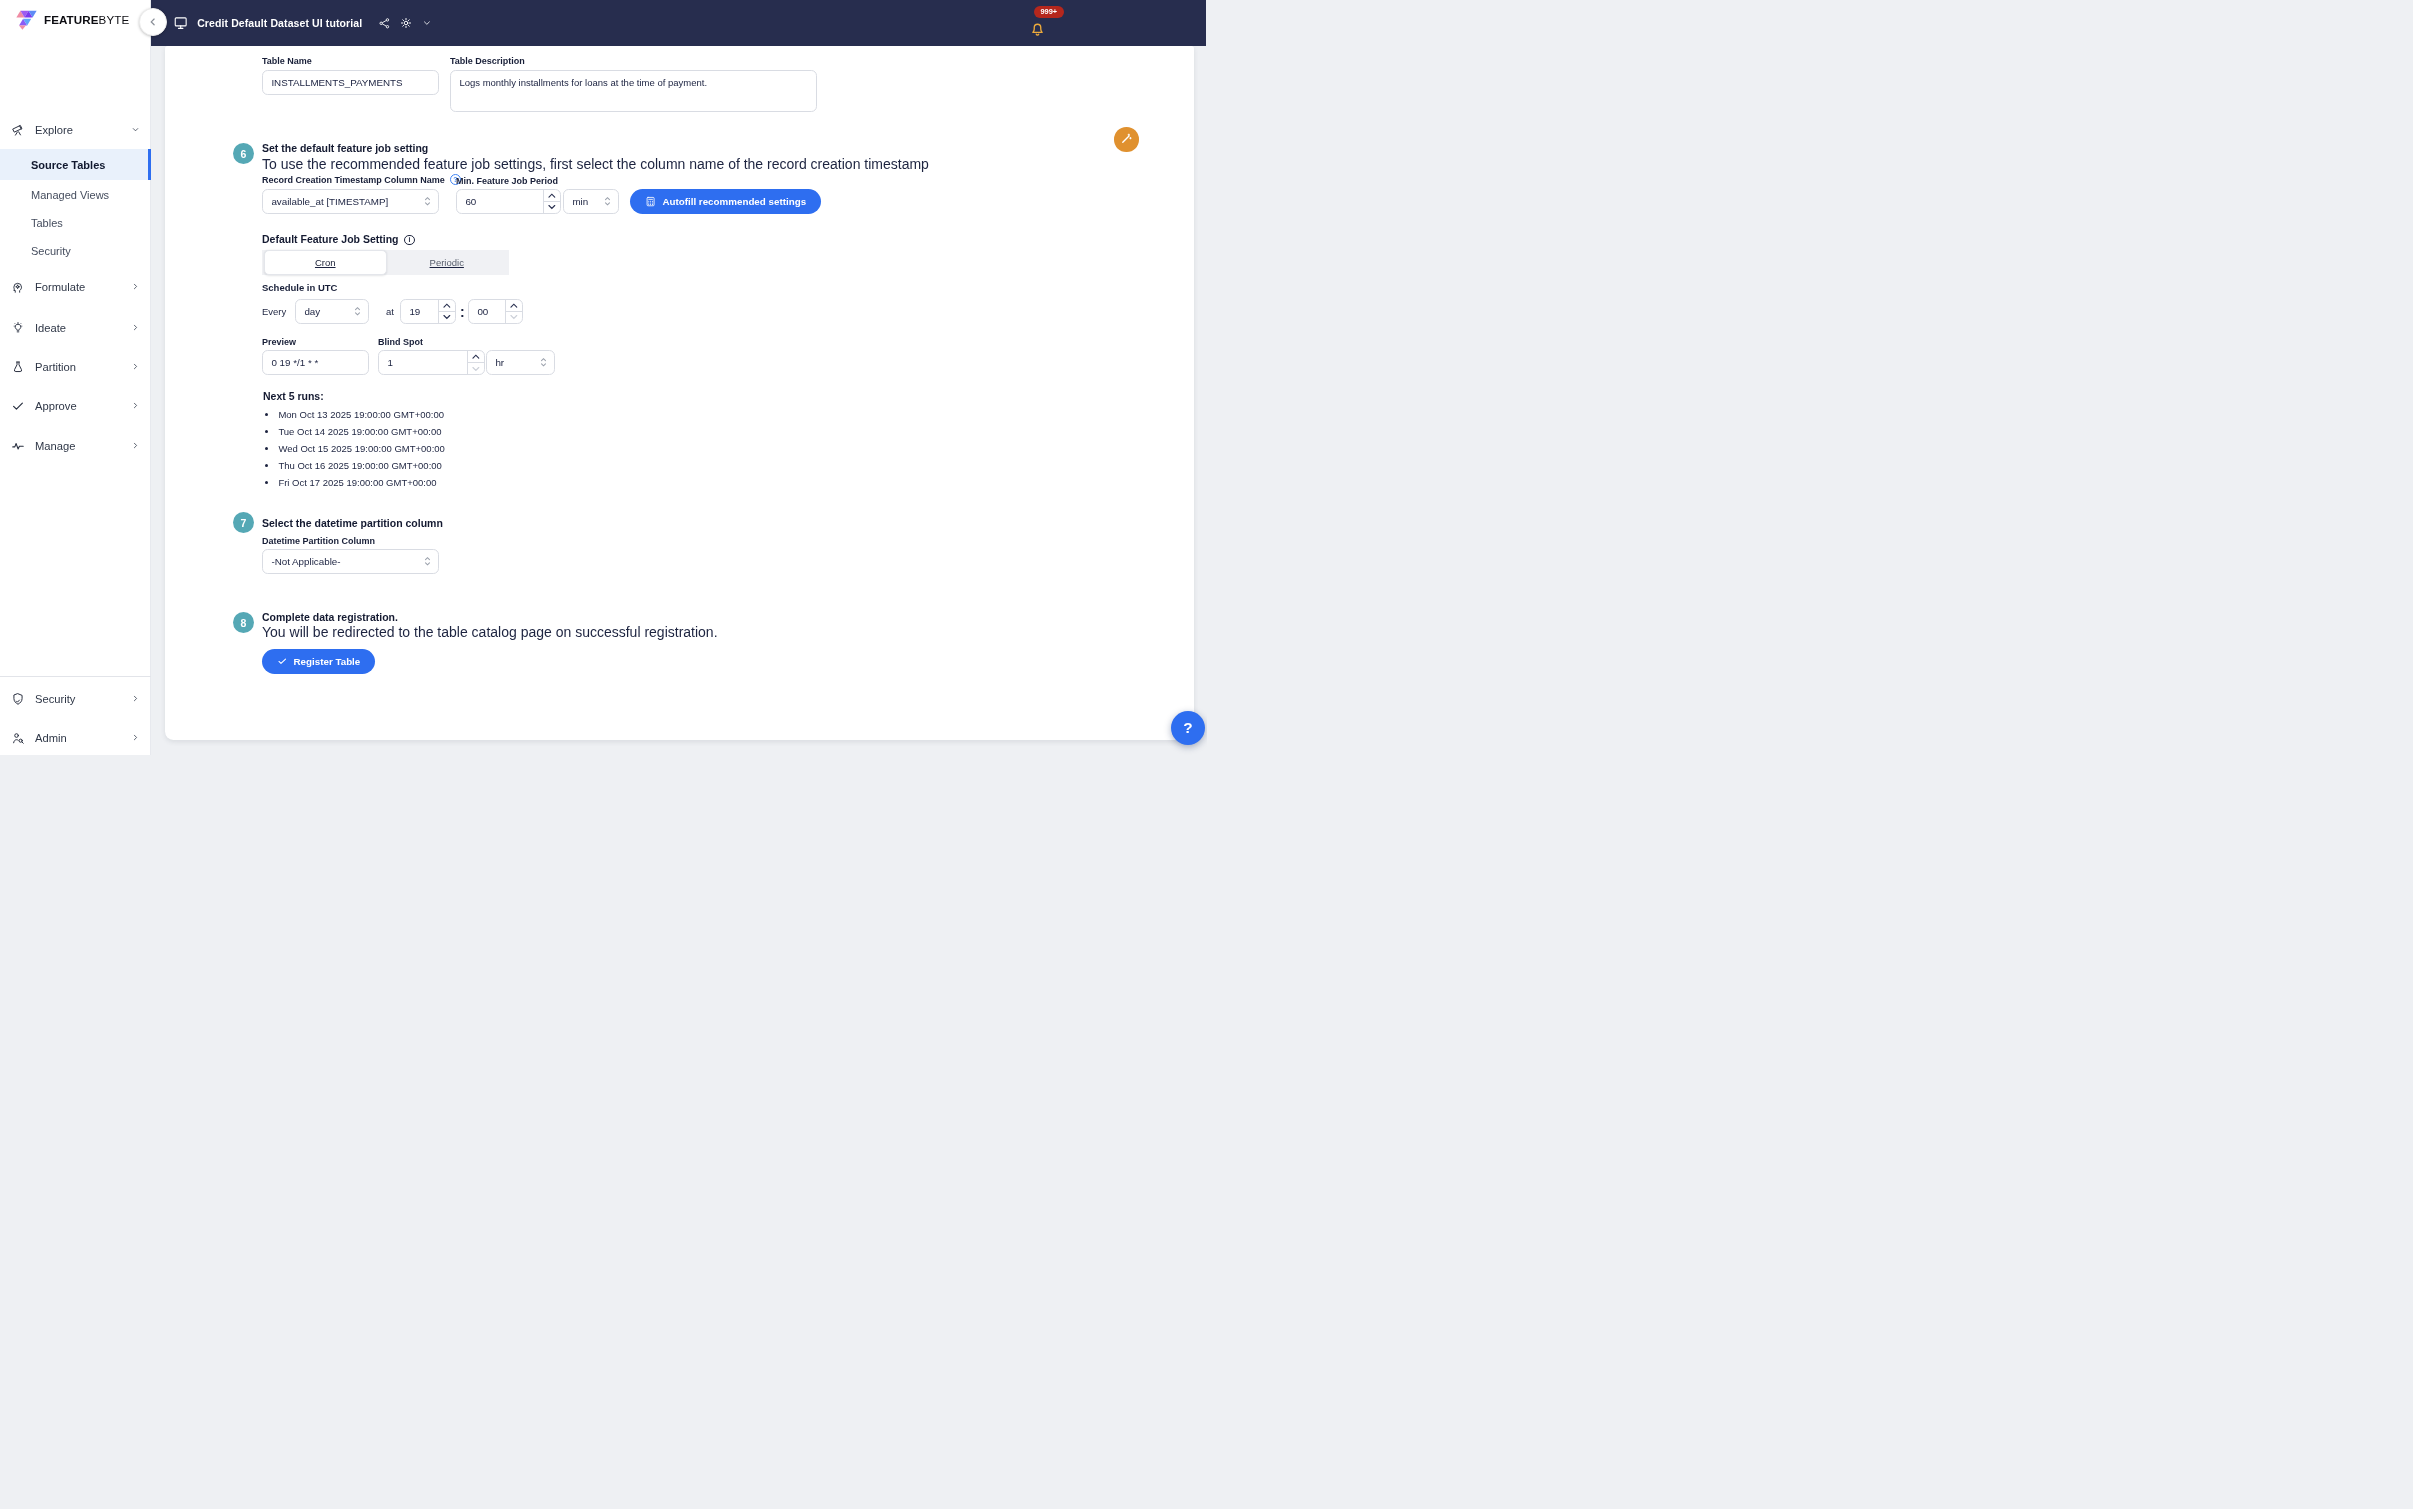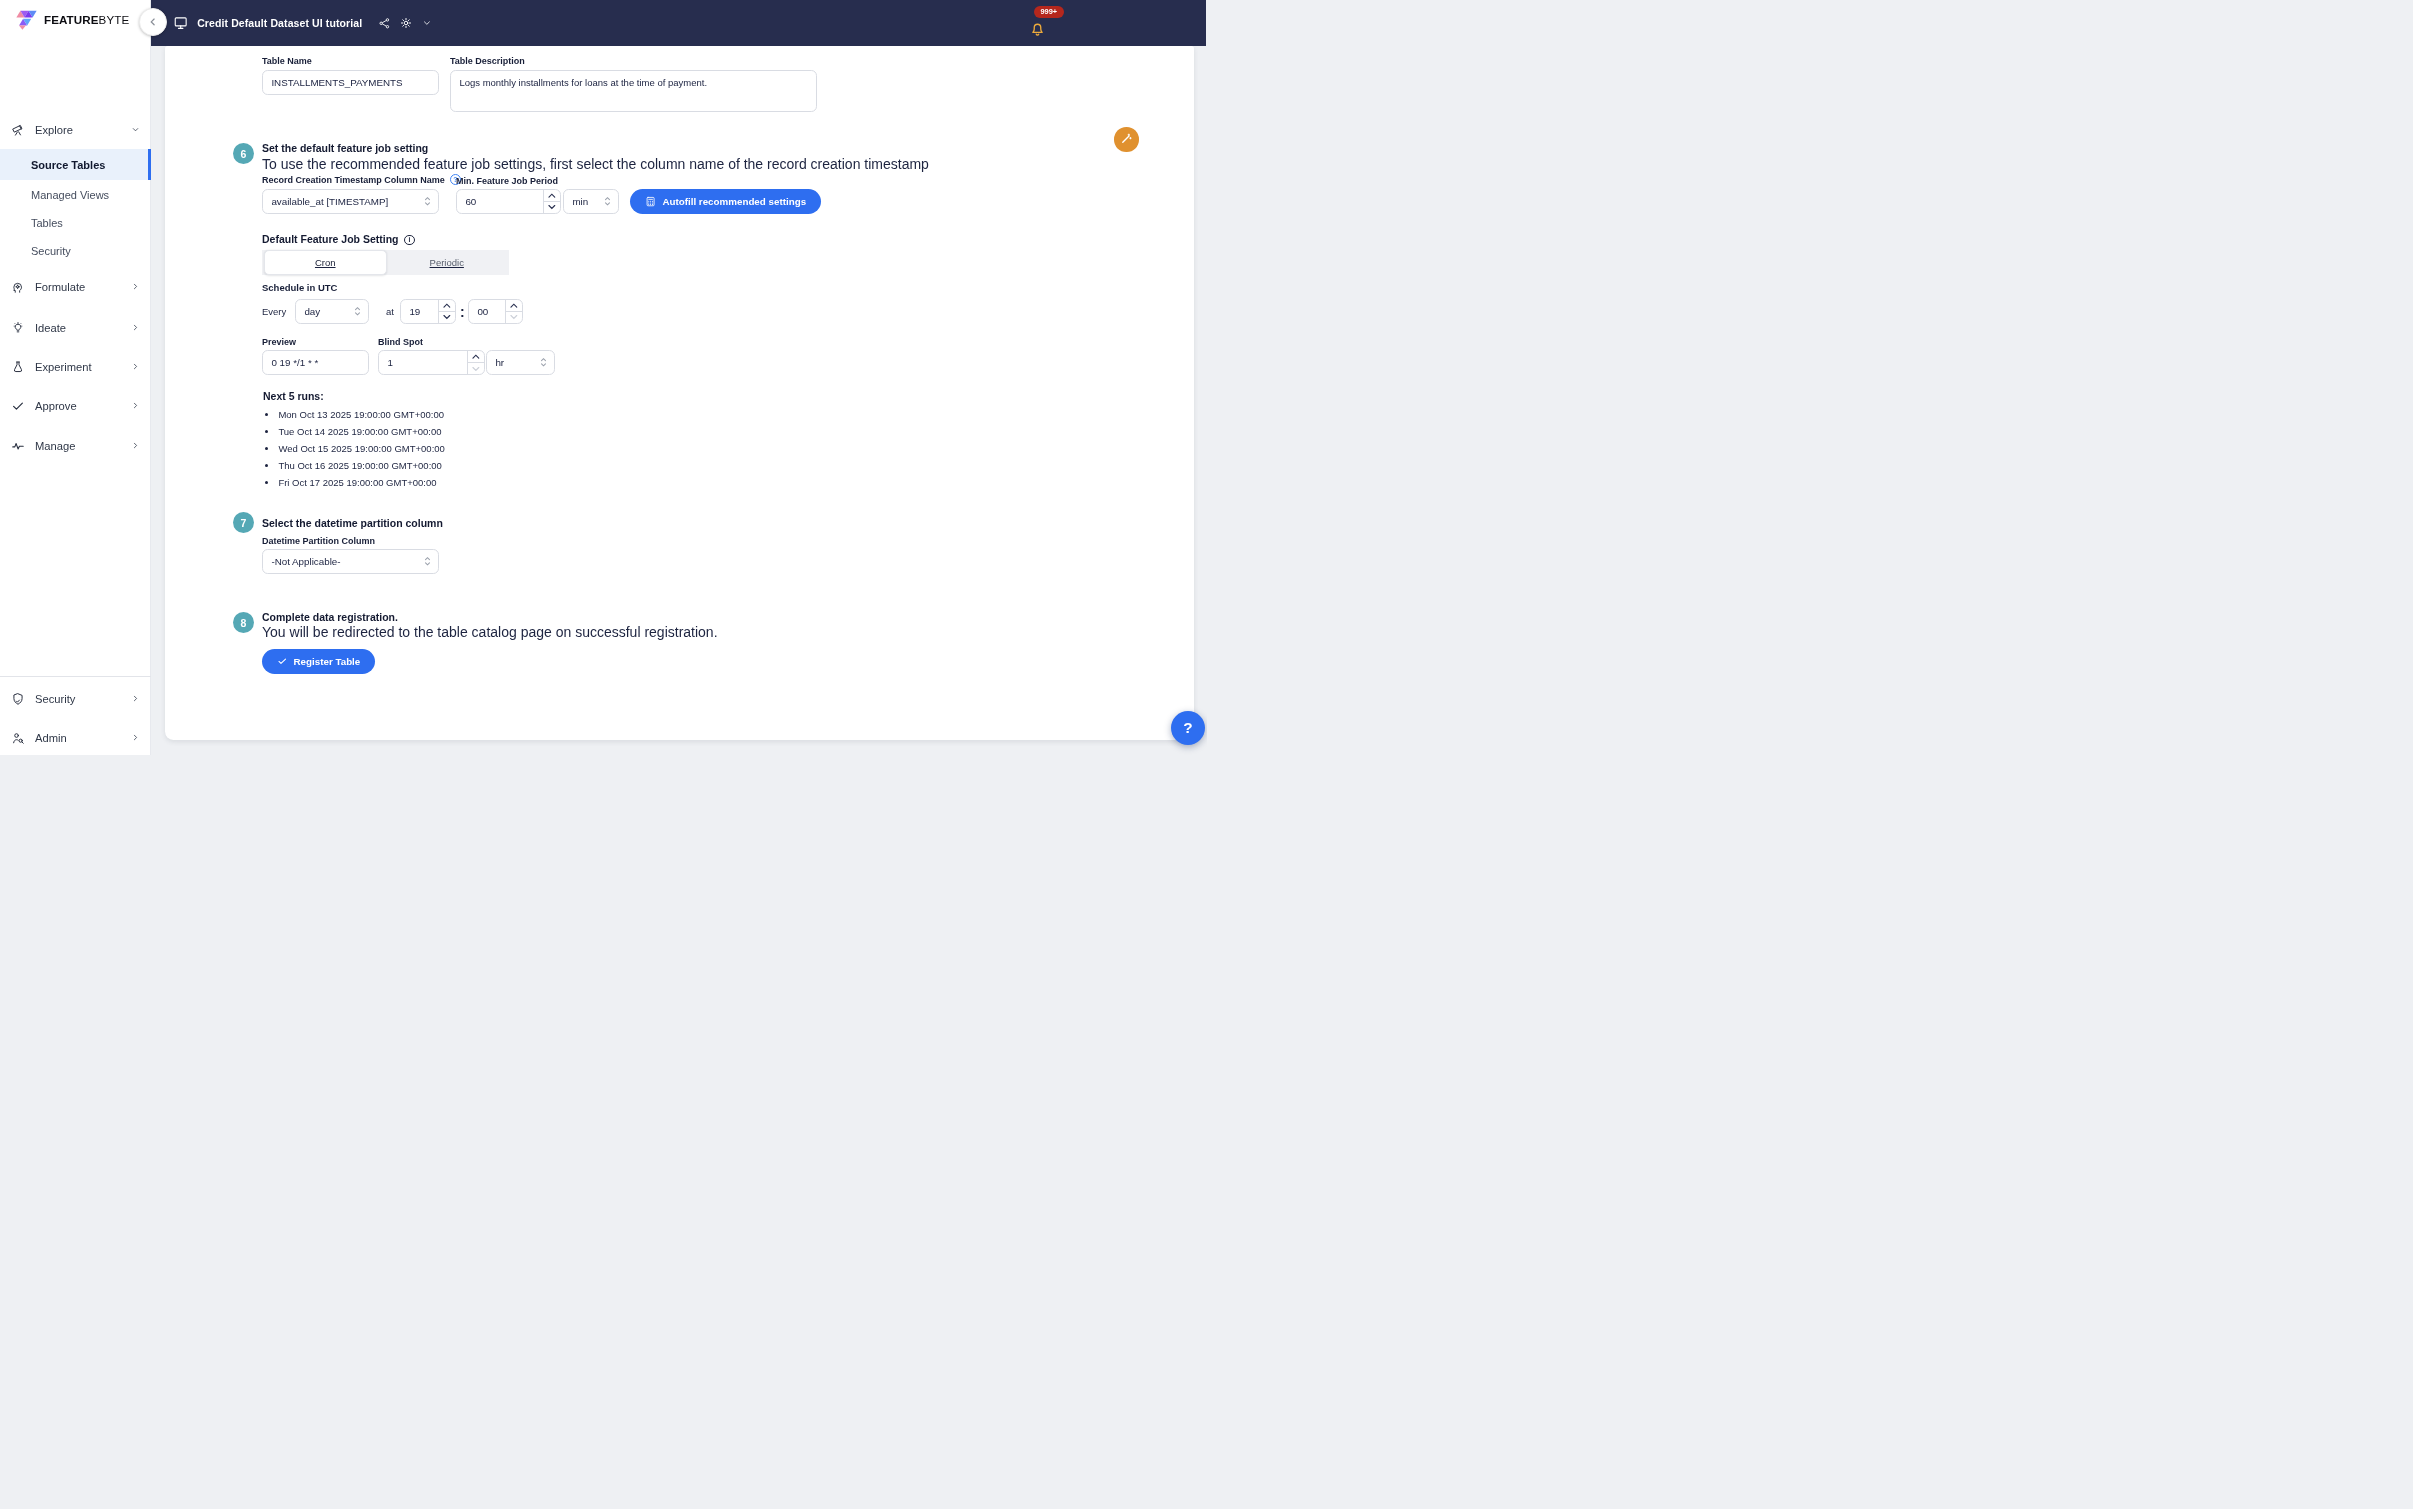--- a/index.html
+++ b/index.html
@@ -207,21 +207,21 @@
         </svg>
     </span>
   </div>
 
   <div class="abs nav-row" style="top:353px;height:28px">
     <span class="nav-ico">
       <svg width="14" height="14" viewBox="0 0 24 24" fill="none" stroke="currentColor" stroke-width="1.7" stroke-linejoin="round" stroke-linecap="round">
         <path d="M9.7 3.5h4.6M10.3 3.5v4.6L6.1 16.4a2.5 2.5 0 0 0 2.3 3.4h7.2a2.5 2.5 0 0 0 2.3-3.4L13.7 8.1V3.5"></path>
       </svg>
     </span>
-    <span class="nv-label">Experiment</span>
+    <span class="nv-label">Partition</span>
     <span class="chev">
       <svg width="9" height="9" viewBox="0 0 24 24" fill="none" stroke="currentColor" stroke-width="2.2" stroke-linecap="round">
           <path d="M9 6l6 6-6 6"></path>
         </svg>
     </span>
   </div>
 
   <div class="abs nav-row" style="top:392px;height:28px">
     <span class="nav-ico">
       <svg width="14" height="14" viewBox="0 0 24 24" fill="none" stroke="currentColor" stroke-width="2" stroke-linejoin="round" stroke-linecap="round">

